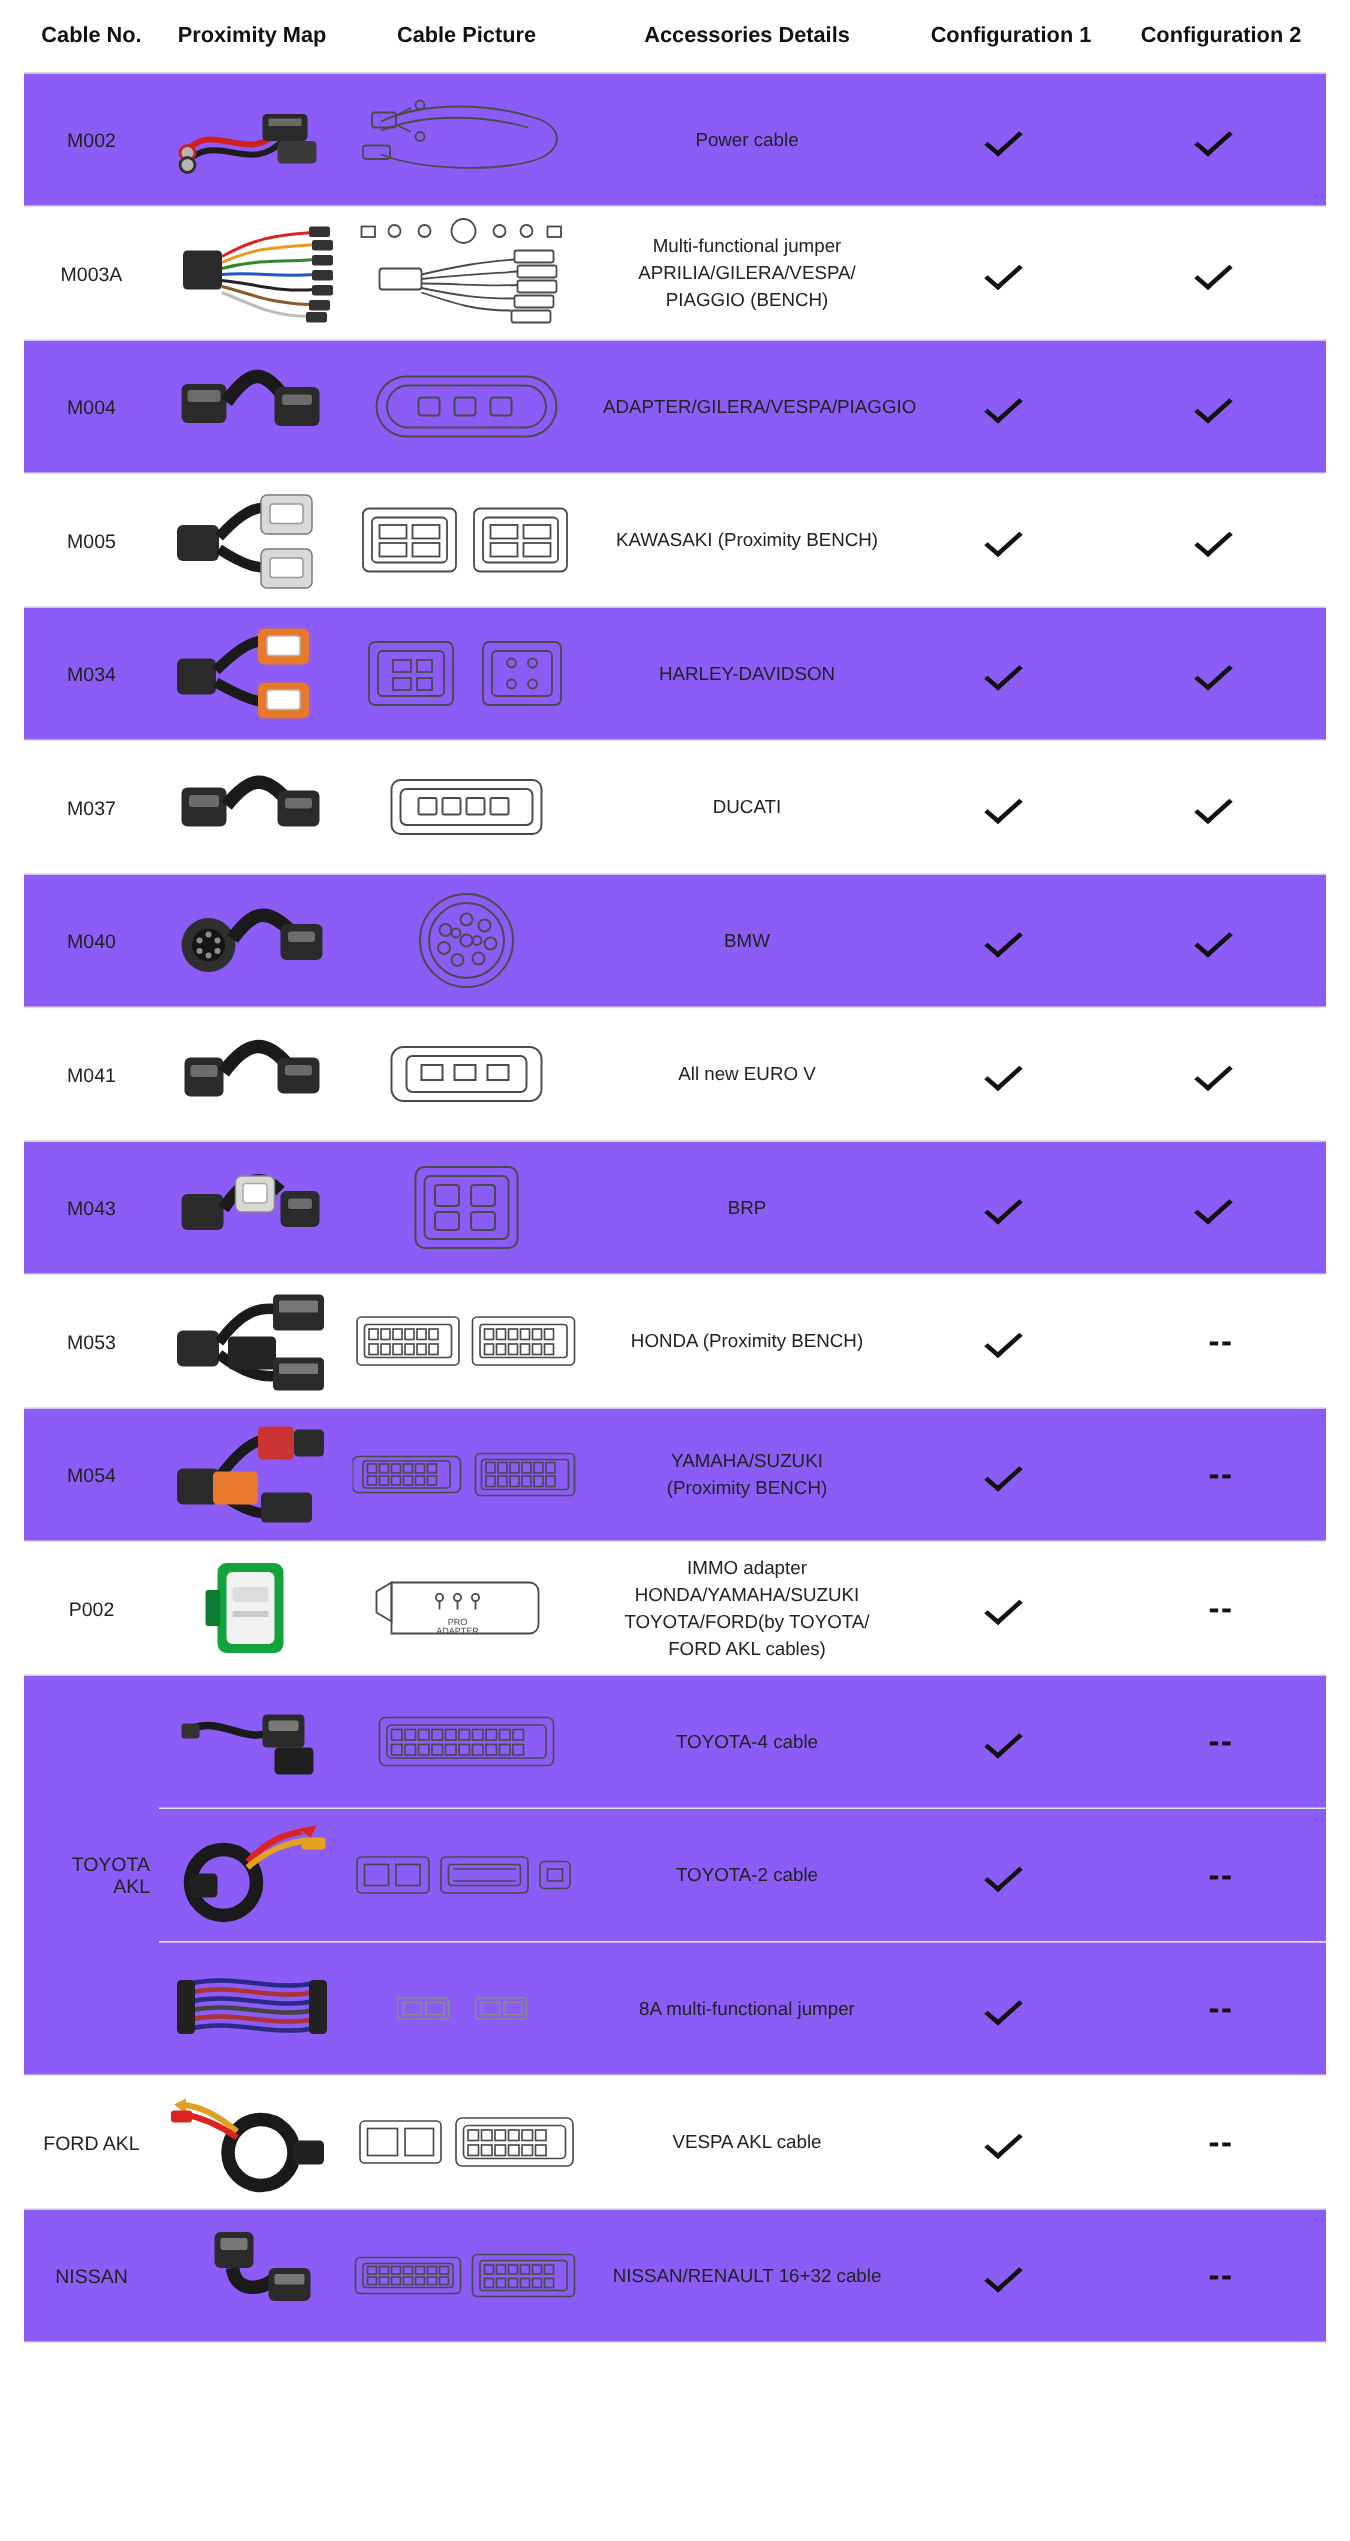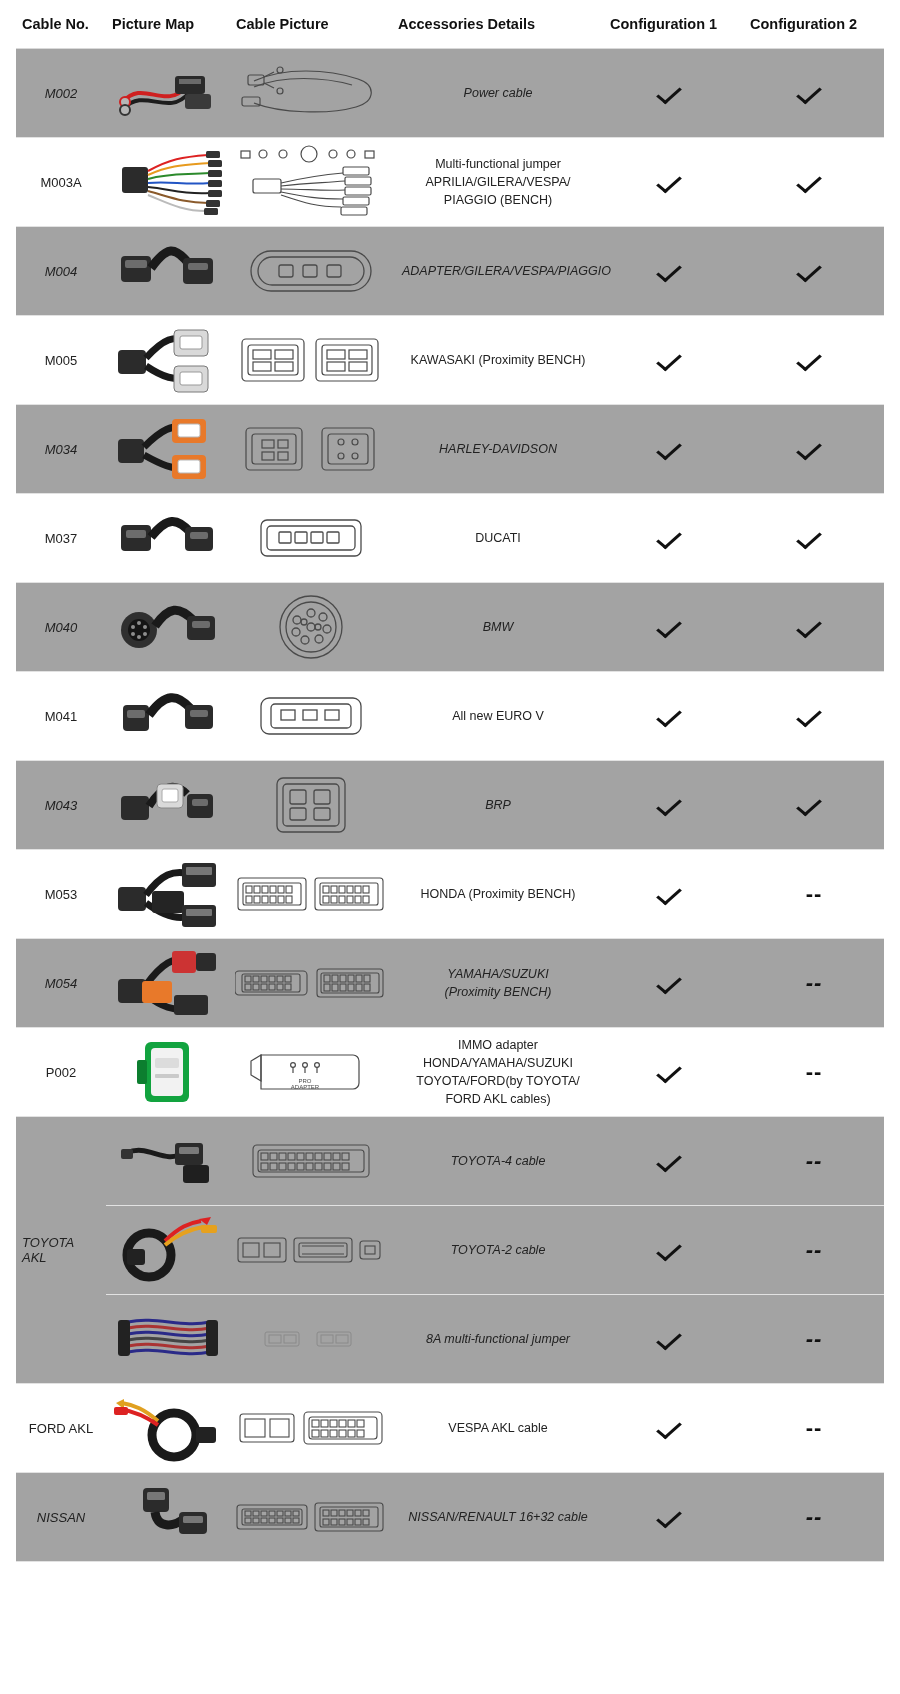--- a/index.html
+++ b/index.html
@@ -28,37 +28,37 @@
   table.cable-table col.c-pic      { width: 162px; }
   table.cable-table col.c-acc      { width: 212px; }
   table.cable-table col.c-cfg1     { width: 140px; }
   table.cable-table col.c-cfg2     { width: 140px; }
 
   thead th {
     font-size: 14.5px;
     font-weight: bold;
     color: #111;
     padding: 16px 6px;
-    text-align: left;
+    text-align: center;
     border-bottom: 1px solid #d9d9d9;
     background: #ffffff;
     vertical-align: middle;
   }
   tbody td {
     border-top: 1px solid #e2e2e2;
     border-bottom: 1px solid #e2e2e2;
     text-align: center;
     vertical-align: middle;
     font-size: 12.5px;
     color: #222;
     padding: 4px 6px;
     height: 89px;
     box-sizing: border-box;
   }
-  tbody tr.alt td { background: #a3a3a3; font-style: italic; }
+  tbody tr.alt td { background: #8b5cf6; }
 
   td.cell-no   { font-size: 13px; }
   td.cell-acc  { line-height: 1.45; padding: 6px 10px; }
   td.cell-map, td.cell-pic { padding: 4px; }
 
   .acc-line { display: block; }
 
   .check {
     display: inline-block;
     width: 30px;
@@ -88,41 +88,41 @@
   
   .art { display:block; margin:0 auto; }
   .map-wrap, .pic-wrap {
     display: flex;
     align-items: center;
     justify-content: center;
     gap: 4px;
   }
   .rowspan-label {
     font-size: 13px;
-    text-align: left;
+    text-align: right;
     vertical-align: middle;
   }
 </style>
 </head>
 <body>
 
 <div class="sheet">
   <table class="cable-table">
     <colgroup>
       <col class="c-no">
         <col class="c-map">
         <col class="c-pic">
       <col class="c-acc">
         <col class="c-cfg1">
         <col class="c-cfg2">
     </colgroup>
     <thead>
       <tr>
         <th>Cable No.</th>
-        <th>Picture Map</th>
+        <th>Proximity Map</th>
         <th>Cable Picture</th>
         <th>Accessories Details</th>
         <th>Configuration 1</th>
         <th>Configuration 2</th>
       </tr>
     </thead>
     <tbody>
 
       <tr class="alt">
         <td class="cell-no">M002</td>

